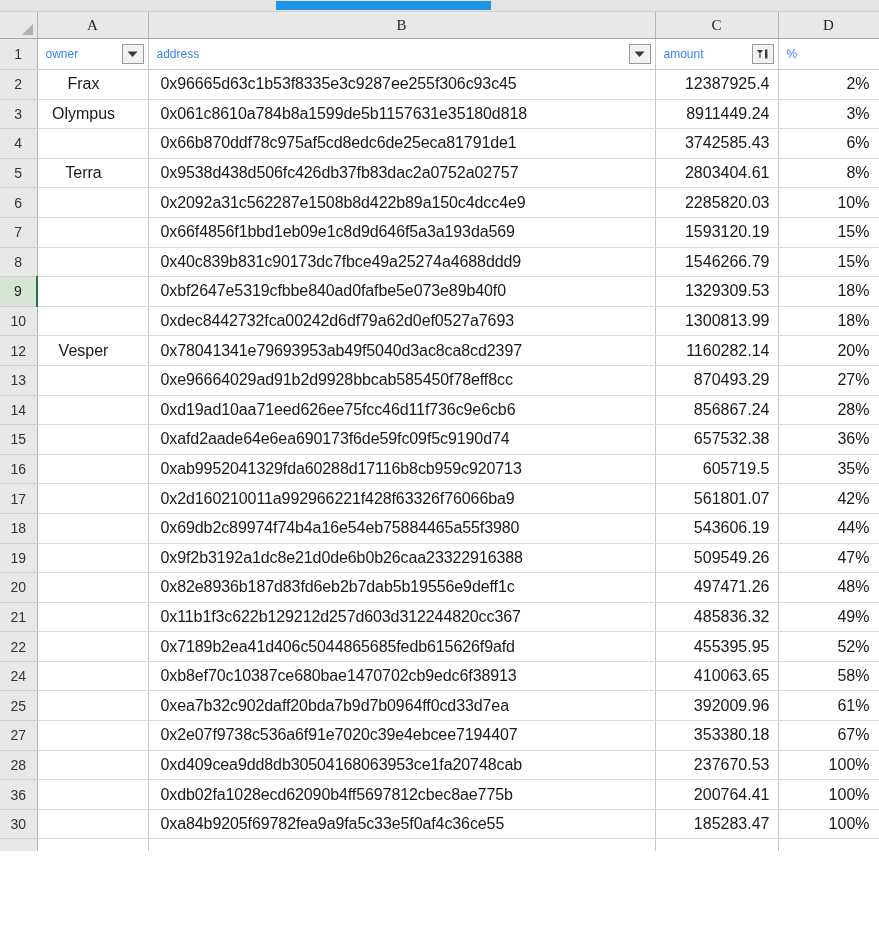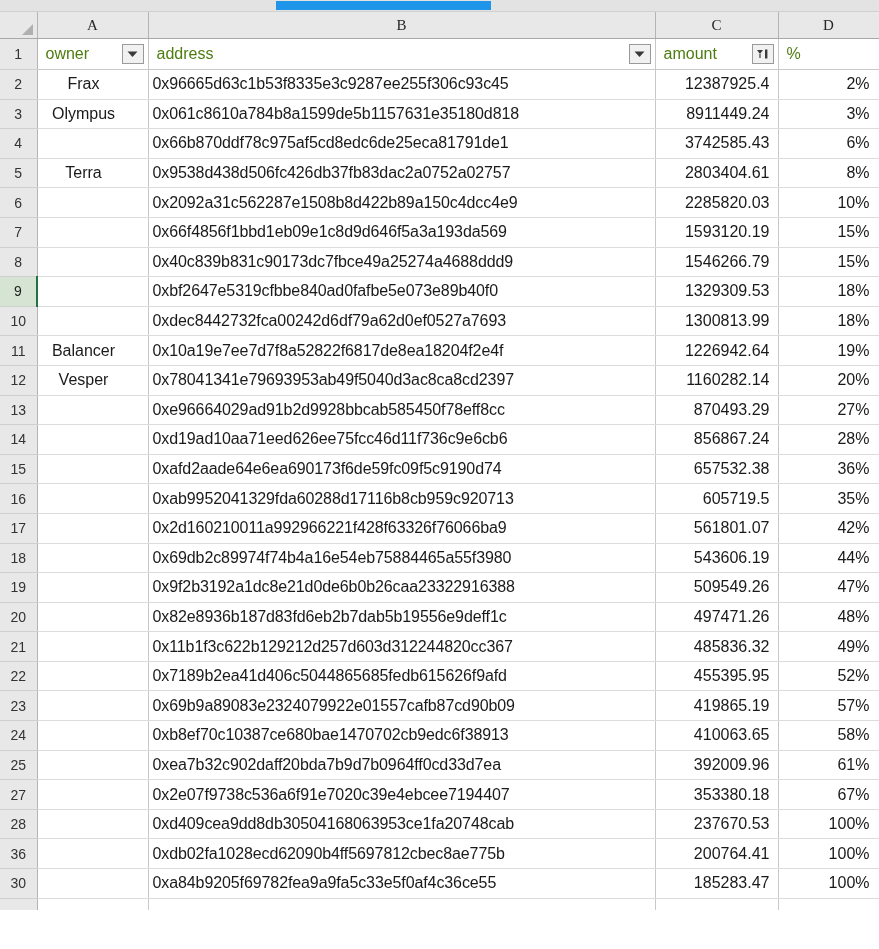--- a/index.html
+++ b/index.html
@@ -119,21 +119,21 @@
     white-space: nowrap;
   }
   .cell.col-a {
     text-align: center;
     padding-right: 18px;
     font-size: 16px;
     margin-top: 48px;
   }
   .cell.col-b {
     text-align: left;
-    padding-left: 4px;
+    padding-left: 12px;
     letter-spacing: -0.1px;
   }
   .cell.col-c {
     text-align: right;
     padding-right: 8px;
   }
   .cell.col-d {
     text-align: right;
     padding-right: 9px;
     border-right: 1px solid #c8c8c8;
@@ -141,22 +141,22 @@
   .cell.active-cell {
     border-left: 2px solid #217346;
   }
 
   
   tr.hdr1-row { height: 31px; }
   .hcell {
     border-right: 1px solid #c8c8c8;
     border-bottom: 1px solid #c8c8c8;
     background: #ffffff;
-    font-size: 16px;
-    color: #4d7c0f;
+    font-size: 12px;
+    color: #3b82f6;
     vertical-align: middle;
     position: relative;
     white-space: nowrap;
     overflow: hidden;
   }
   .hcell .htext {
     display: inline-block;
     padding-left: 8px;
   }
   .filter-btn {
@@ -299,27 +299,20 @@
           <td class="cell col-d">18%</td>
         </tr>
         <tr class="data-row">
           <td class="rowhdr">10</td>
           <td class="cell col-a"></td>
           <td class="cell col-b">0xdec8442732fca00242d6df79a62d0ef0527a7693</td>
           <td class="cell col-c">1300813.99</td>
           <td class="cell col-d">18%</td>
         </tr>
         <tr class="data-row">
-          <td class="rowhdr">11</td>
-          <td class="cell col-a">Balancer</td>
-          <td class="cell col-b">0x10a19e7ee7d7f8a52822f6817de8ea18204f2e4f</td>
-          <td class="cell col-c">1226942.64</td>
-          <td class="cell col-d">19%</td>
-        </tr>
-        <tr class="data-row">
           <td class="rowhdr">12</td>
           <td class="cell col-a">Vesper</td>
           <td class="cell col-b">0x78041341e79693953ab49f5040d3ac8ca8cd2397</td>
           <td class="cell col-c">1160282.14</td>
           <td class="cell col-d">20%</td>
         </tr>
         <tr class="data-row">
           <td class="rowhdr">13</td>
           <td class="cell col-a"></td>
           <td class="cell col-b">0xe96664029ad91b2d9928bbcab585450f78eff8cc</td>
@@ -383,27 +376,20 @@
           <td class="cell col-d">49%</td>
         </tr>
         <tr class="data-row">
           <td class="rowhdr">22</td>
           <td class="cell col-a"></td>
           <td class="cell col-b">0x7189b2ea41d406c5044865685fedb615626f9afd</td>
           <td class="cell col-c">455395.95</td>
           <td class="cell col-d">52%</td>
         </tr>
         <tr class="data-row">
-          <td class="rowhdr">23</td>
-          <td class="cell col-a"></td>
-          <td class="cell col-b">0x69b9a89083e2324079922e01557cafb87cd90b09</td>
-          <td class="cell col-c">419865.19</td>
-          <td class="cell col-d">57%</td>
-        </tr>
-        <tr class="data-row">
           <td class="rowhdr">24</td>
           <td class="cell col-a"></td>
           <td class="cell col-b">0xb8ef70c10387ce680bae1470702cb9edc6f38913</td>
           <td class="cell col-c">410063.65</td>
           <td class="cell col-d">58%</td>
         </tr>
         <tr class="data-row">
           <td class="rowhdr">25</td>
           <td class="cell col-a"></td>
           <td class="cell col-b">0xea7b32c902daff20bda7b9d7b0964ff0cd33d7ea</td>

